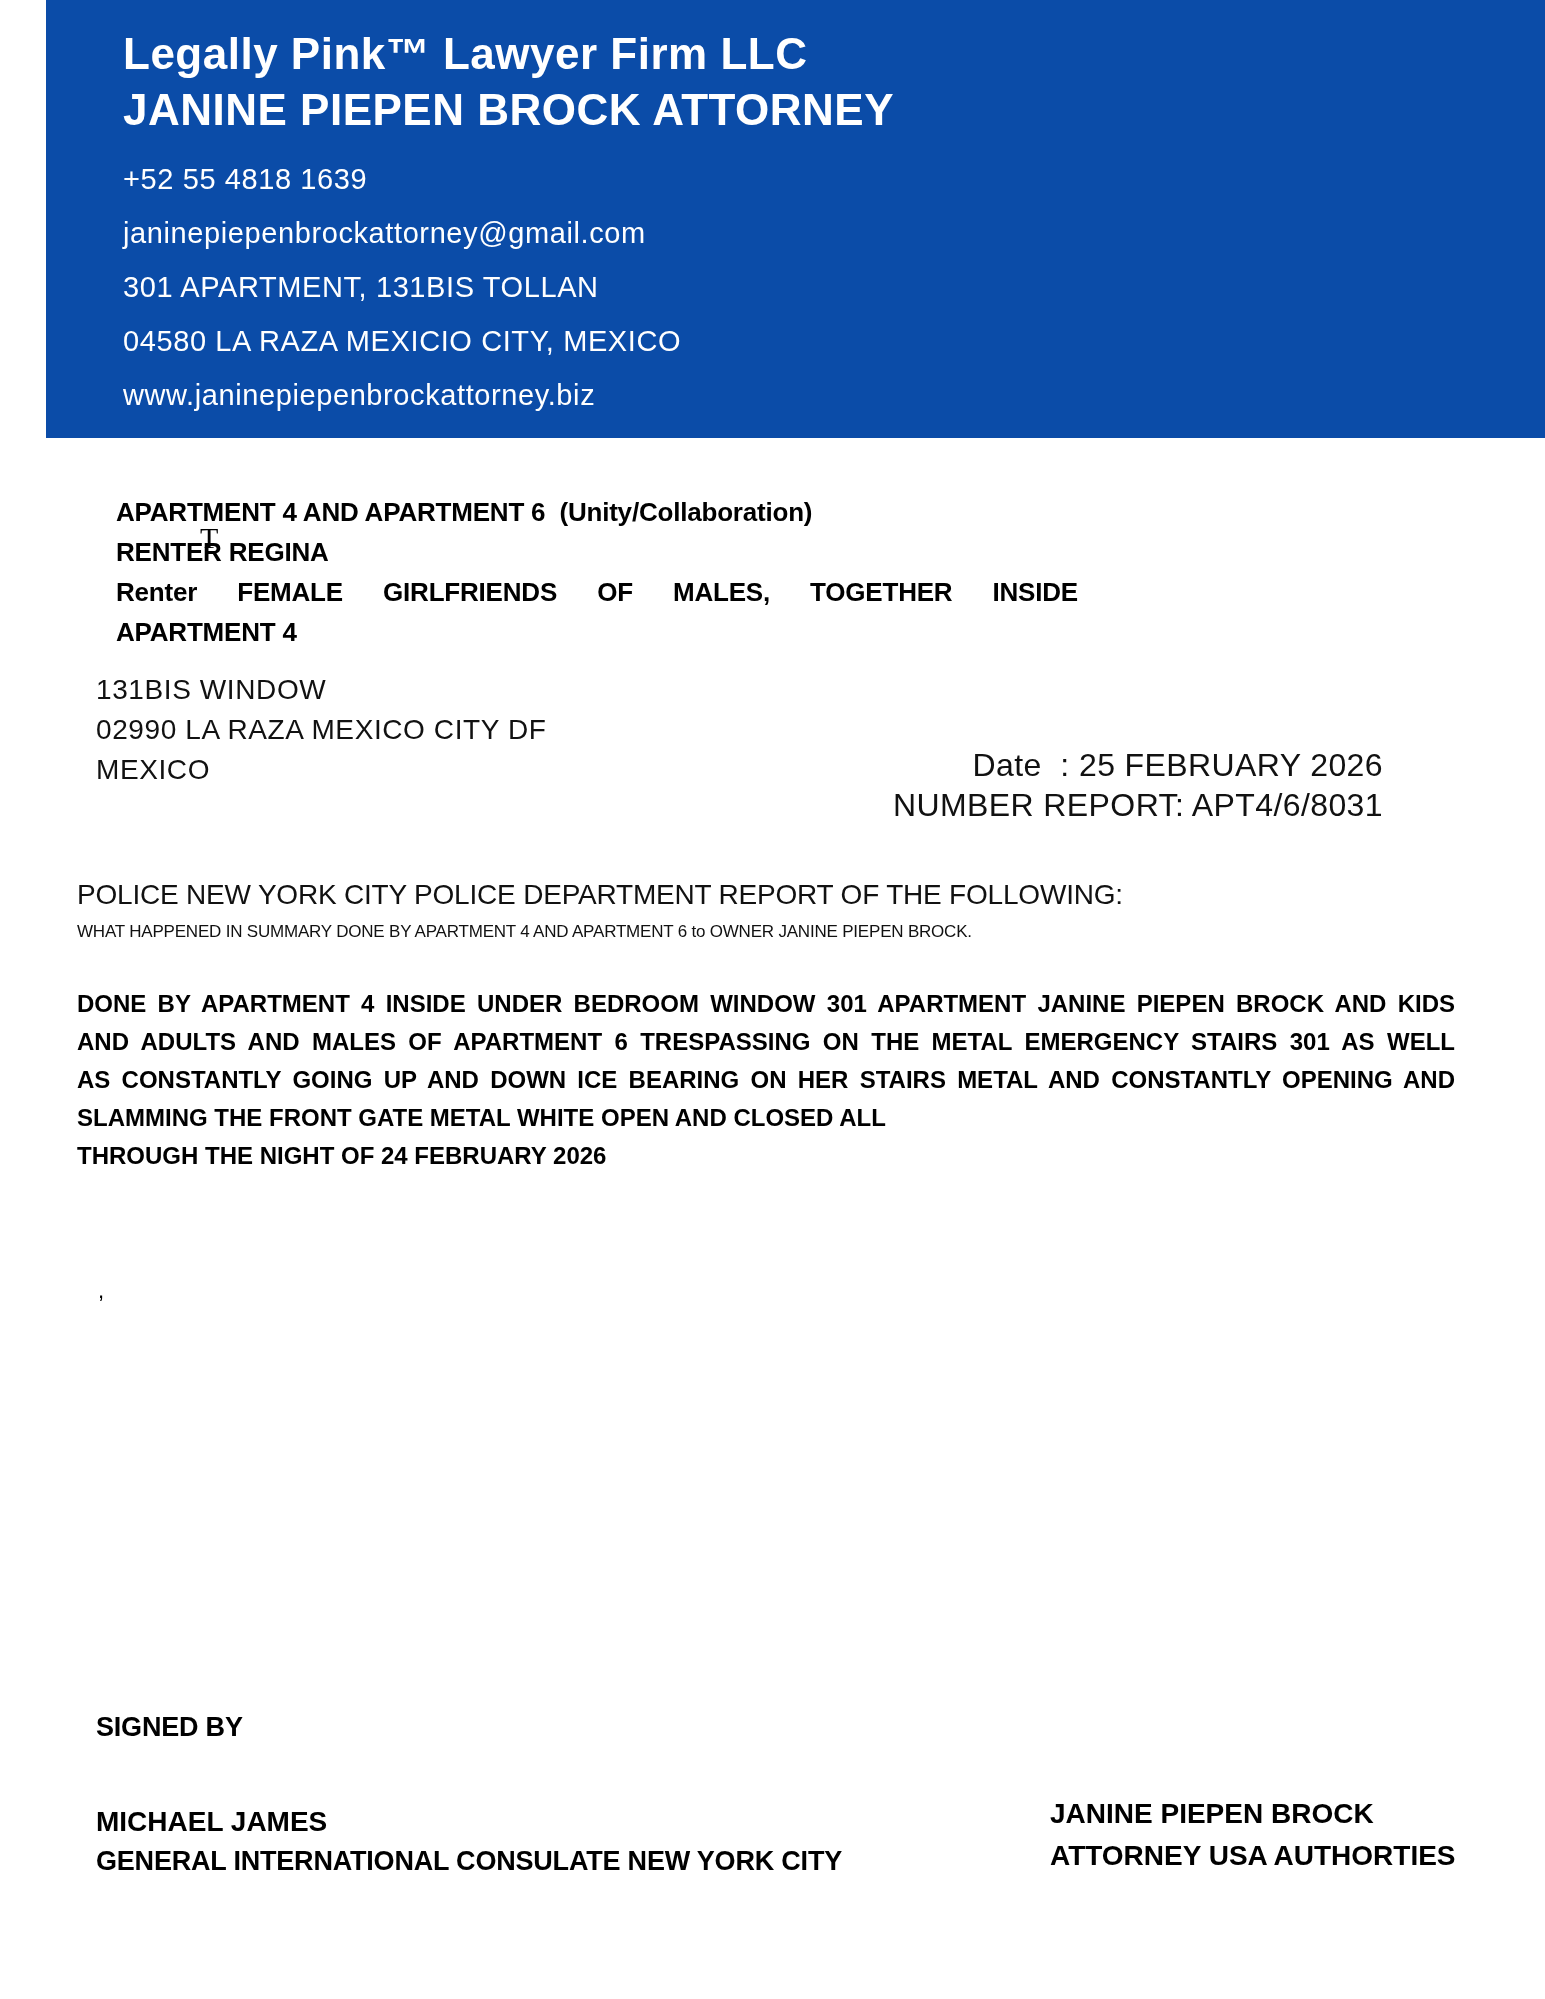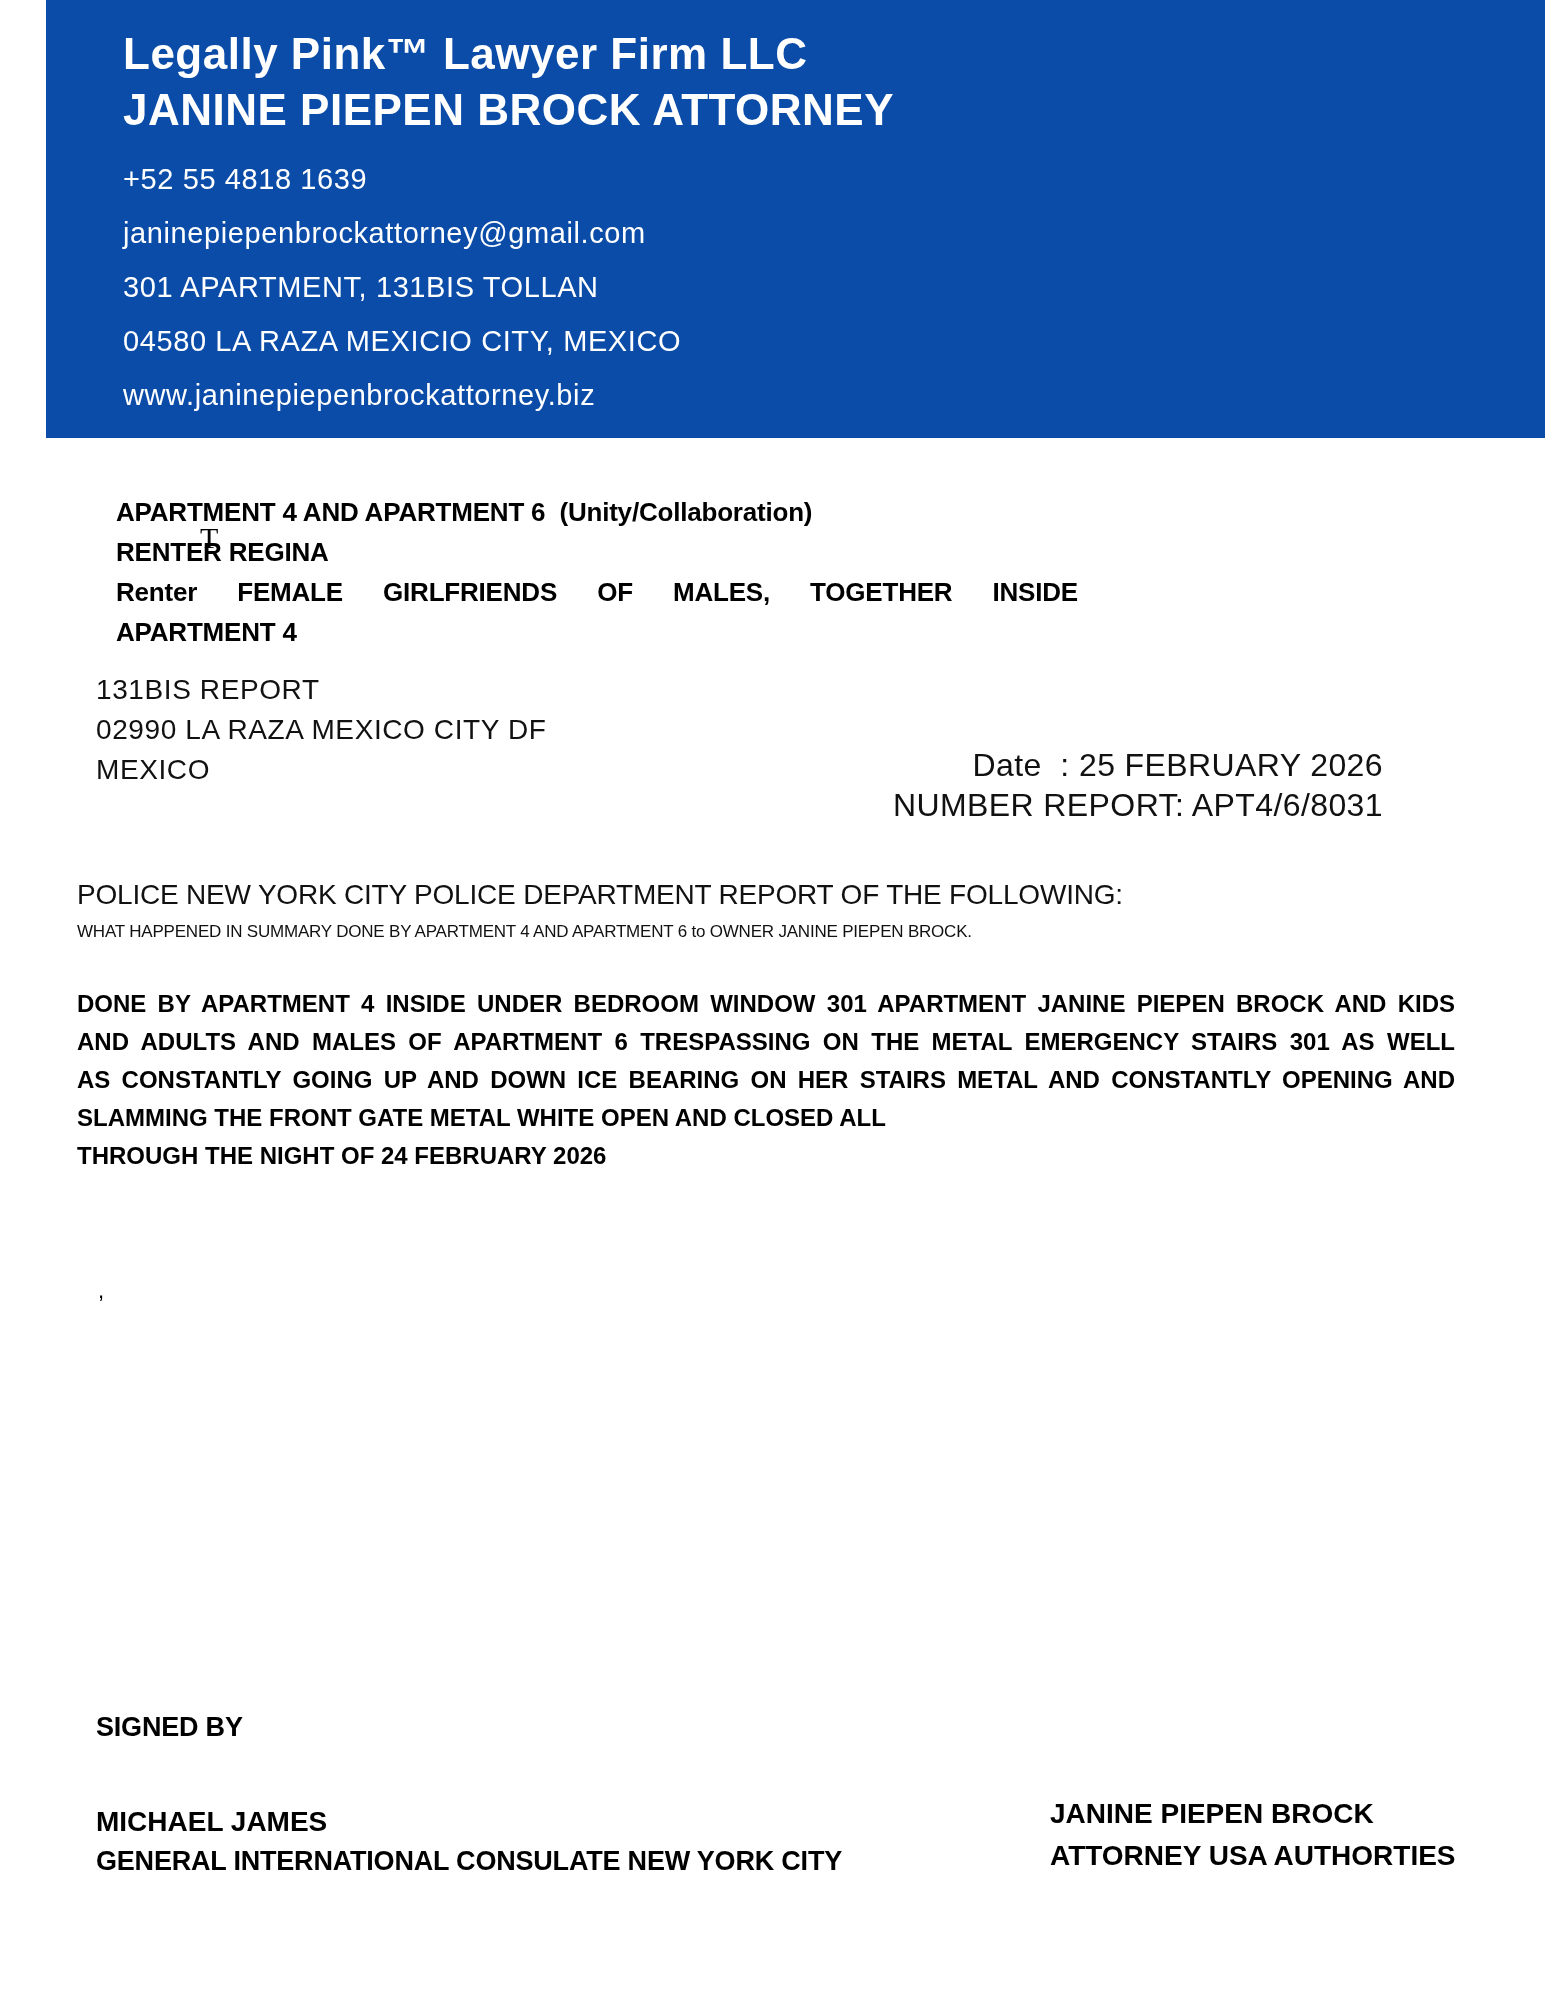--- a/index.html
+++ b/index.html
@@ -191,21 +191,21 @@
       <span class="renter-line">
         <span>RENTER REGINA</span>
         <span class="overlay-t">T</span>
       </span>
     </div>
     <div class="jline">Renter FEMALE GIRLFRIENDS OF MALES, TOGETHER INSIDE</div>
     <div>APARTMENT 4</div>
   </section>
 
   <section class="recipient-address">
-    <div>131BIS REPORT</div>
+    <div>131BIS WINDOW</div>
     <div>02990 LA RAZA MEXICO CITY DF</div>
     <div>MEXICO</div>
   </section>
 
   <section class="meta">
     <div class="pre">Date  : 25 FEBRUARY 2026</div>
     <div>NUMBER REPORT: APT4/6/8031</div>
   </section>
 
   <section class="intro">

